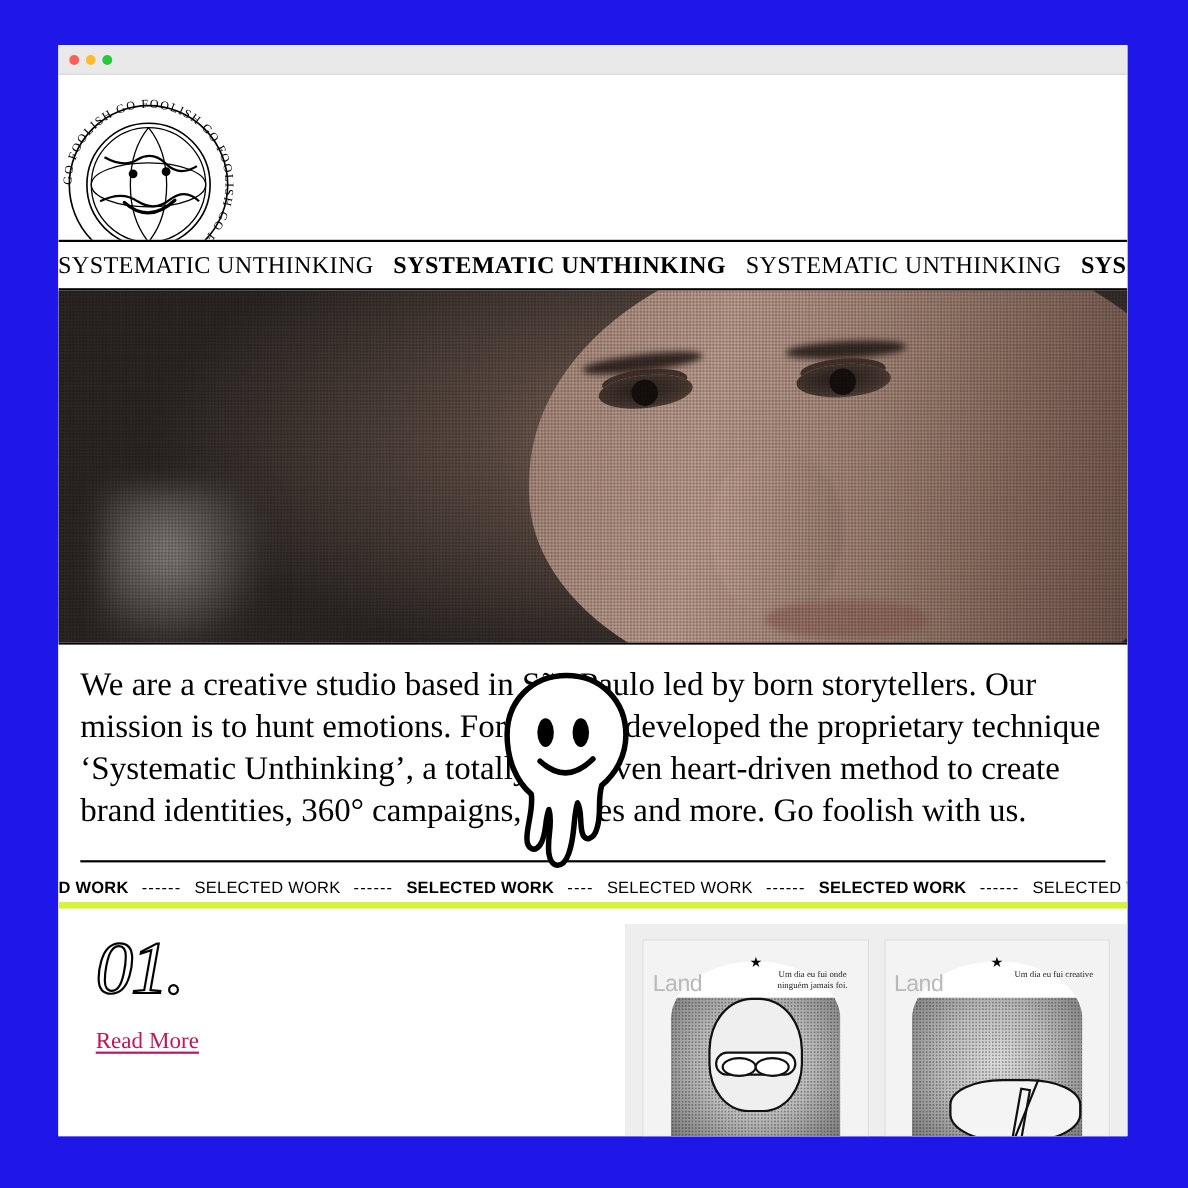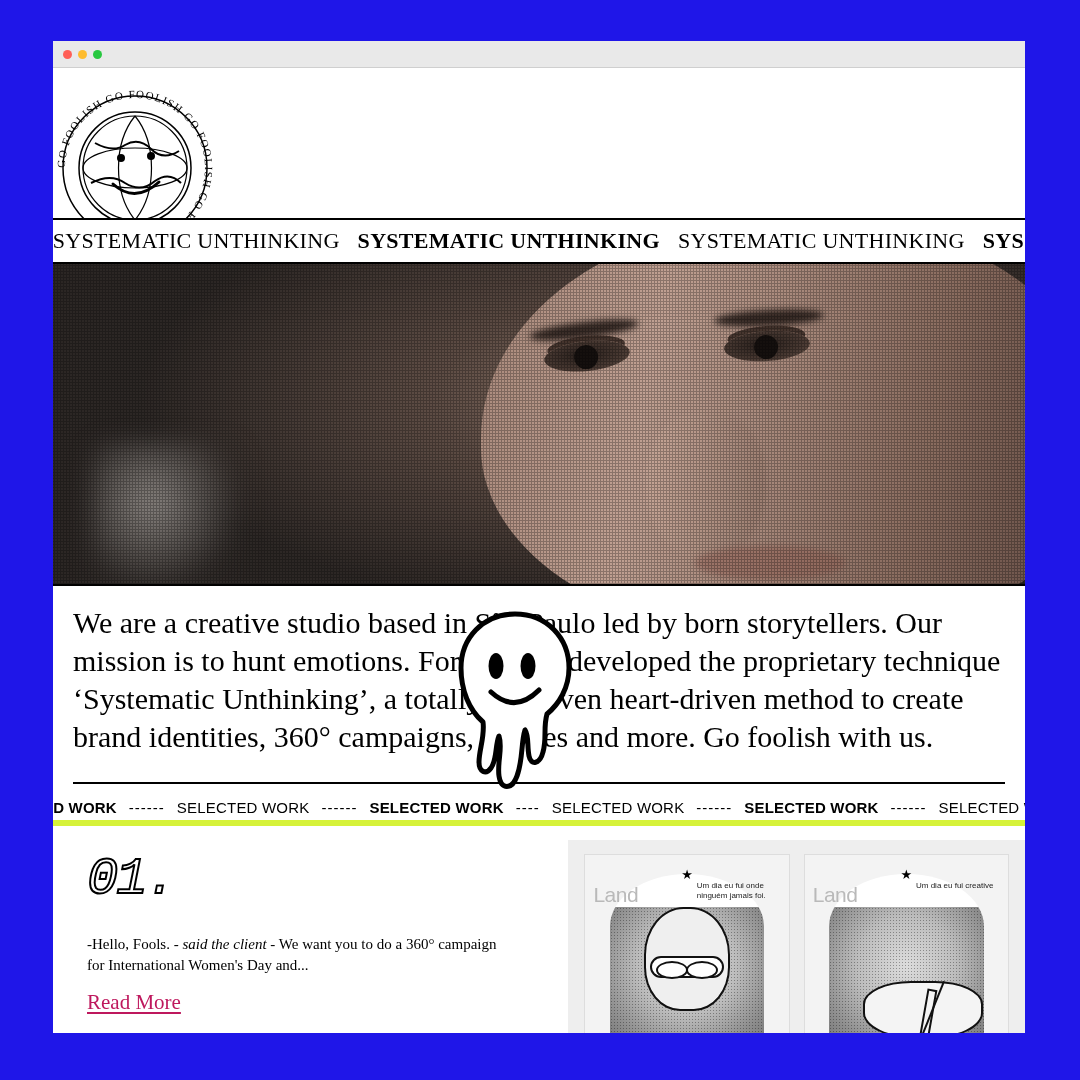--- a/index.html
+++ b/index.html
@@ -221,22 +221,22 @@
   .work {
     display: flex;
     padding: 14px 0 0 0;
     height: 250px;
   }
   .work-left {
     width: 52%;
     padding: 0 30px 0 34px;
   }
   .numeral {
-    font-family: Liberation Mono, monospace;
-    font-size: 52px;
+    font-family: Liberation Serif, serif;
+    font-size: 68px;
     line-height: 80px;
     font-style: italic;
     color: transparent;
     -webkit-text-stroke: 2px #000;
     letter-spacing: -2px;
   }
   .work-copy {
     margin-top: 14px;
     font-family: "Liberation Serif", serif;
     font-size: 15px;
@@ -292,25 +292,25 @@
     position: absolute;
     left: 50%; top: 12px;
     transform: translateX(-50%);
     font-size: 13px;
     z-index: 3;
   }
   .poster .quote {
     position: absolute;
     right: 8px; top: 26px;
     width: 84px;
-    font-family: Liberation Sans, sans-serif;
+    font-family: Liberation Serif, serif;
     font-size: 8px;
     line-height: 10px;
     color: #222;
-    text-align: left;
+    text-align: center;
     z-index: 3;
   }
   .illus {
     position: absolute;
     left: 0; right: 0; bottom: 0; top: 18%;
     background:
       radial-gradient(circle at 50% 38%, #dcdcdc 0%, #bdbdbd 40%, #8f8f8f 70%, #6a6a6a 100%);
     filter: grayscale(1);
   }
   .illus::after {
@@ -486,23 +486,20 @@
           <span class="dash">------</span>
           <span>SELECTED WORK</span>
 
         </div>
       </div>
 
       <div class="work">
 
         <div class="work-left">
           <div class="numeral">01.</div>
-          <div class="work-copy">
-            <span>-Hello, Fools. - </span><i>said the client</i><span> - We want you to do a 360° campaign for International Women's Day and...</span>
-          </div>
           <a class="read-more">Read More</a>
           
         </div>
 
         <div class="work-right">
 
           <div class="poster">
             <span class="star">★</span>
             <span class="label">Land</span>
             <span class="quote">Um dia eu fui onde ninguém jamais foi.</span>

